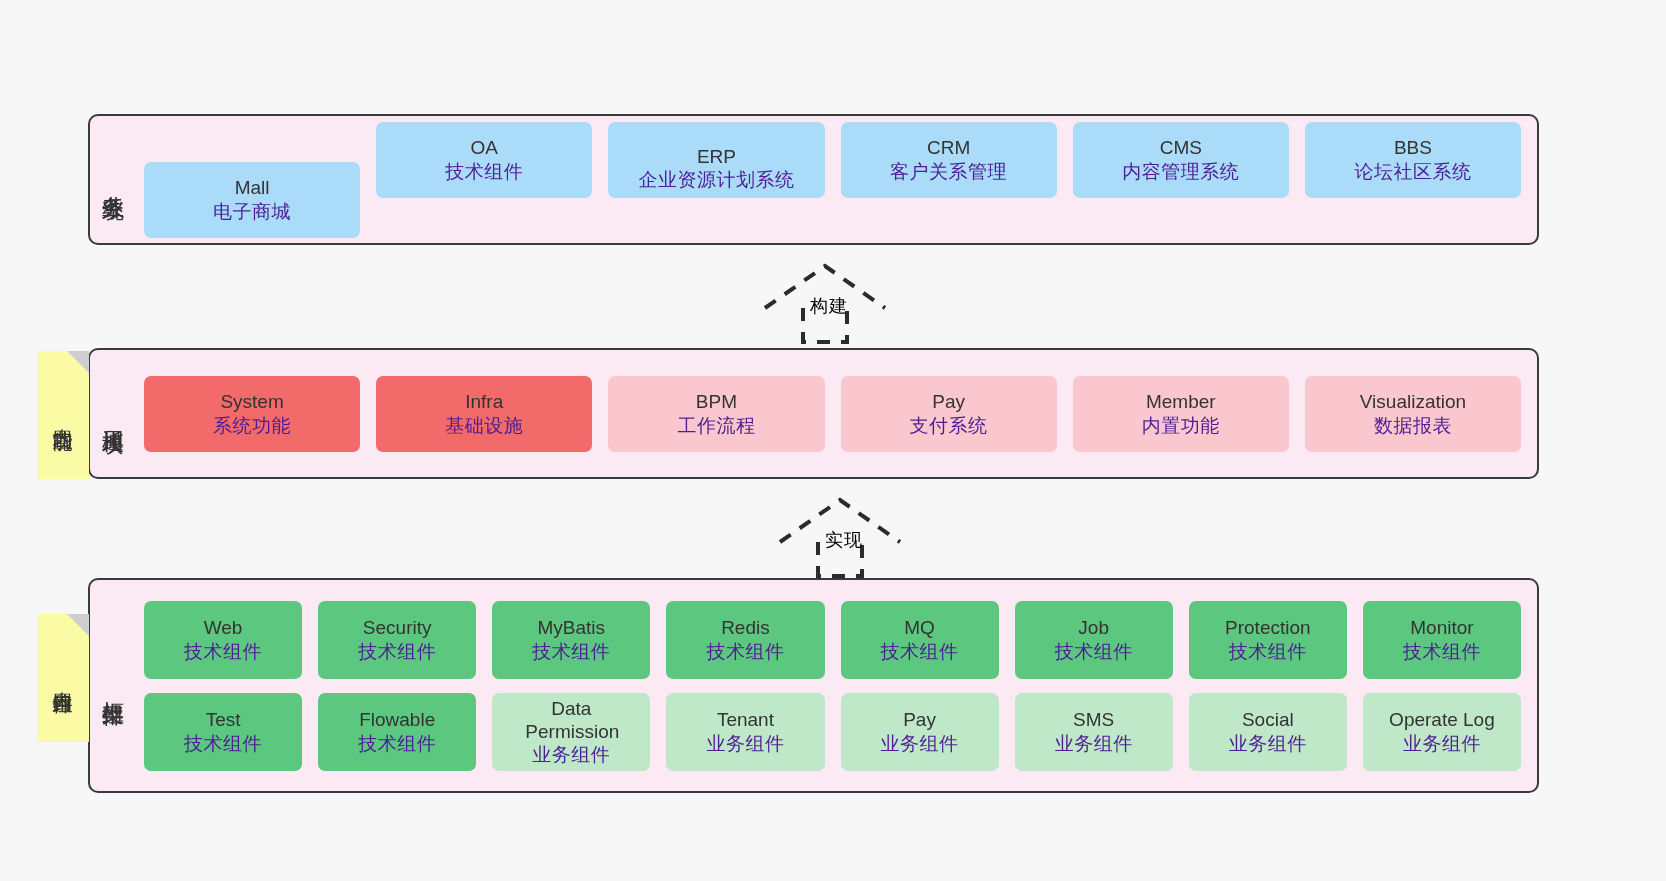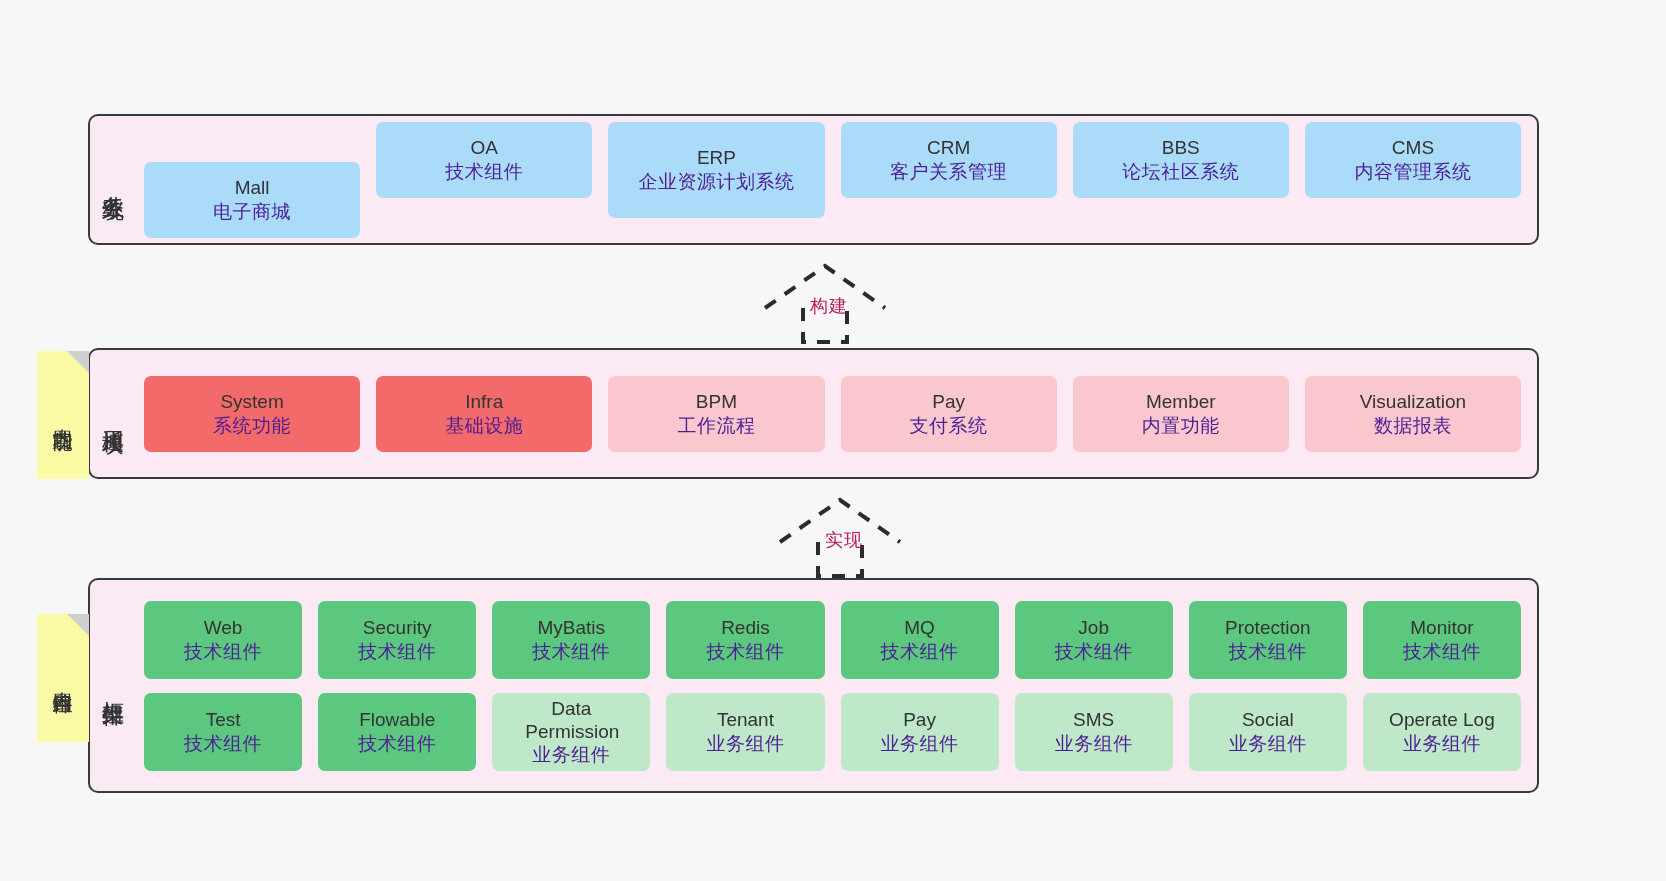--- a/index.html
+++ b/index.html
@@ -123,21 +123,21 @@
 
   
   .arrow {
     position: absolute;
     z-index: 2;
   }
   .arrow svg { display: block; }
   .arrow-label {
     position: absolute;
     font-size: 18px;
-    color: #be185d;
+    color: #000000;
     background: transparent;
     white-space: nowrap;
     letter-spacing: 1px;
   }
 </style>
 </head>
 <body>
 
 <div class="canvas">
 
@@ -146,35 +146,35 @@
     <div class="layer-body">
       <div class="row">
         <div class="card blue" style="height:76px;margin-top:40px;">
           <span class="en">Mall</span>
           <span class="cn">电子商城</span>
         </div>
         <div class="card blue" style="height:76px;">
           <span class="en">OA</span>
           <span class="cn">技术组件</span>
         </div>
-        <div class="card blue" style="height:96px;">
+        <div class="card blue" style="height:76px;justify-content:flex-end;">
           <span class="en">ERP</span>
           <span class="cn">企业资源计划系统</span>
         </div>
         <div class="card blue" style="height:76px;">
           <span class="en">CRM</span>
           <span class="cn">客户关系管理</span>
         </div>
         <div class="card blue" style="height:76px;">
+          <span class="en">CMS</span>
+          <span class="cn">内容管理系统</span>
+        </div>
+        <div class="card blue" style="height:76px;">
           <span class="en">BBS</span>
           <span class="cn">论坛社区系统</span>
-        </div>
-        <div class="card blue" style="height:76px;">
-          <span class="en">CMS</span>
-          <span class="cn">内容管理系统</span>
         </div>
       </div>
     </div>
   </div>
 
   <div class="arrow" style="left:755px; top:258px; width:150px; height:88px;">
     <svg width="150" height="88" viewBox="0 0 150 88">
       <path d="M 10 50 L 70 8 L 130 50" fill="none" stroke="#2b2b2b" stroke-width="4" stroke-dasharray="13 11" stroke-linecap="butt"></path>
       <path d="M 48 50 L 48 84 L 92 84 L 92 50" fill="none" stroke="#2b2b2b" stroke-width="4" stroke-dasharray="13 11" stroke-linecap="butt"></path>
     </svg>

